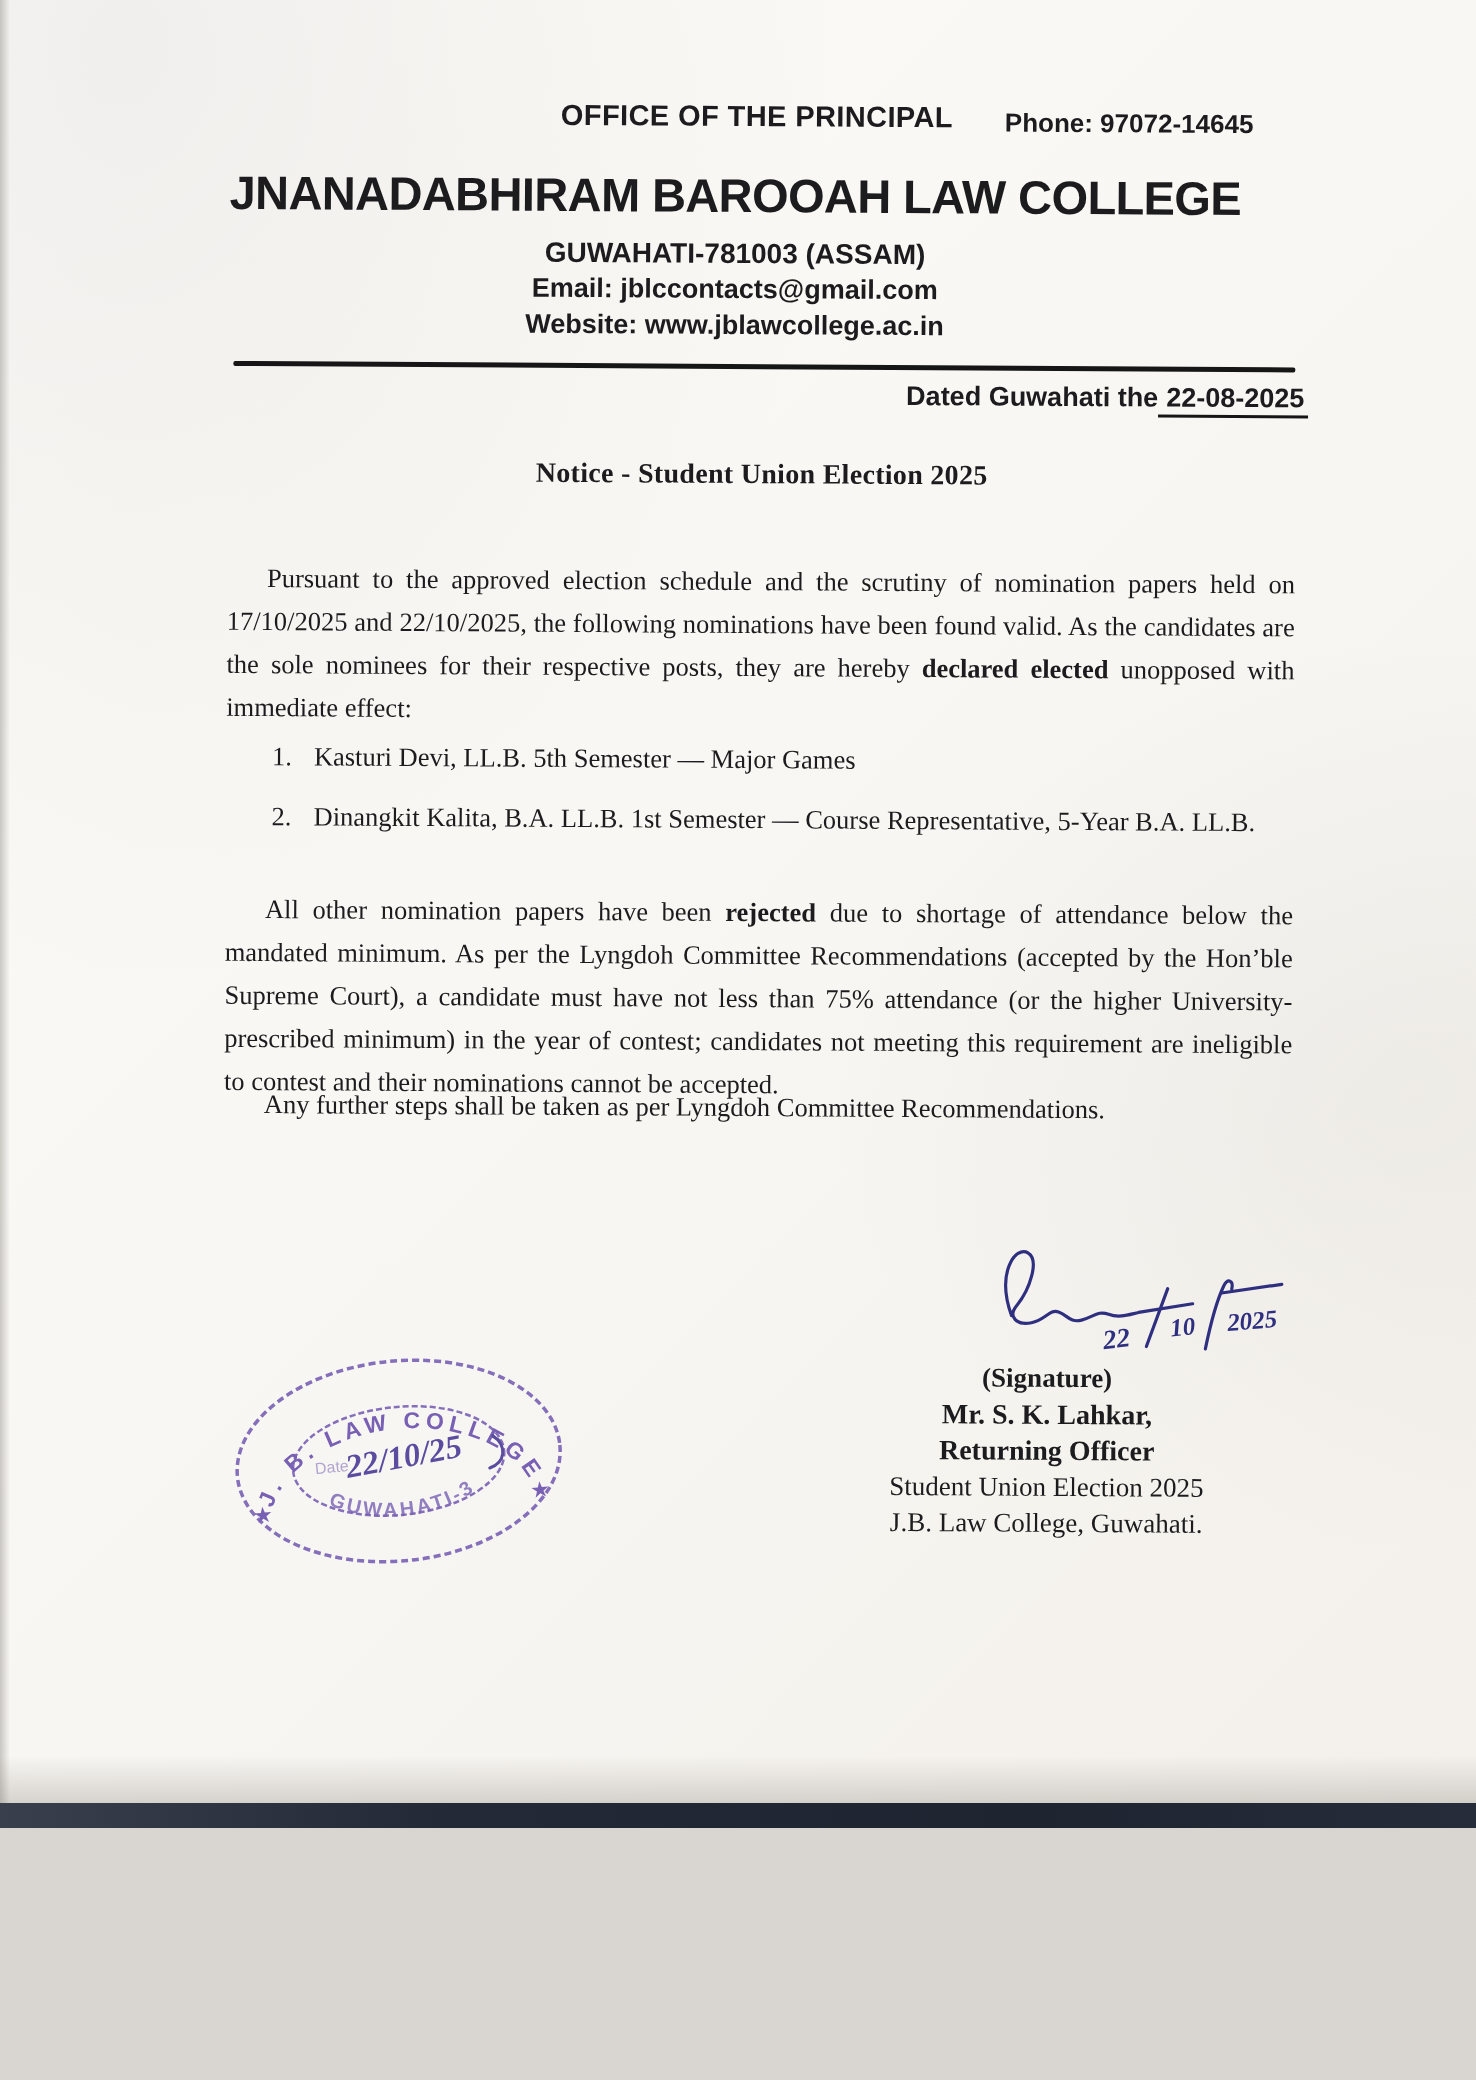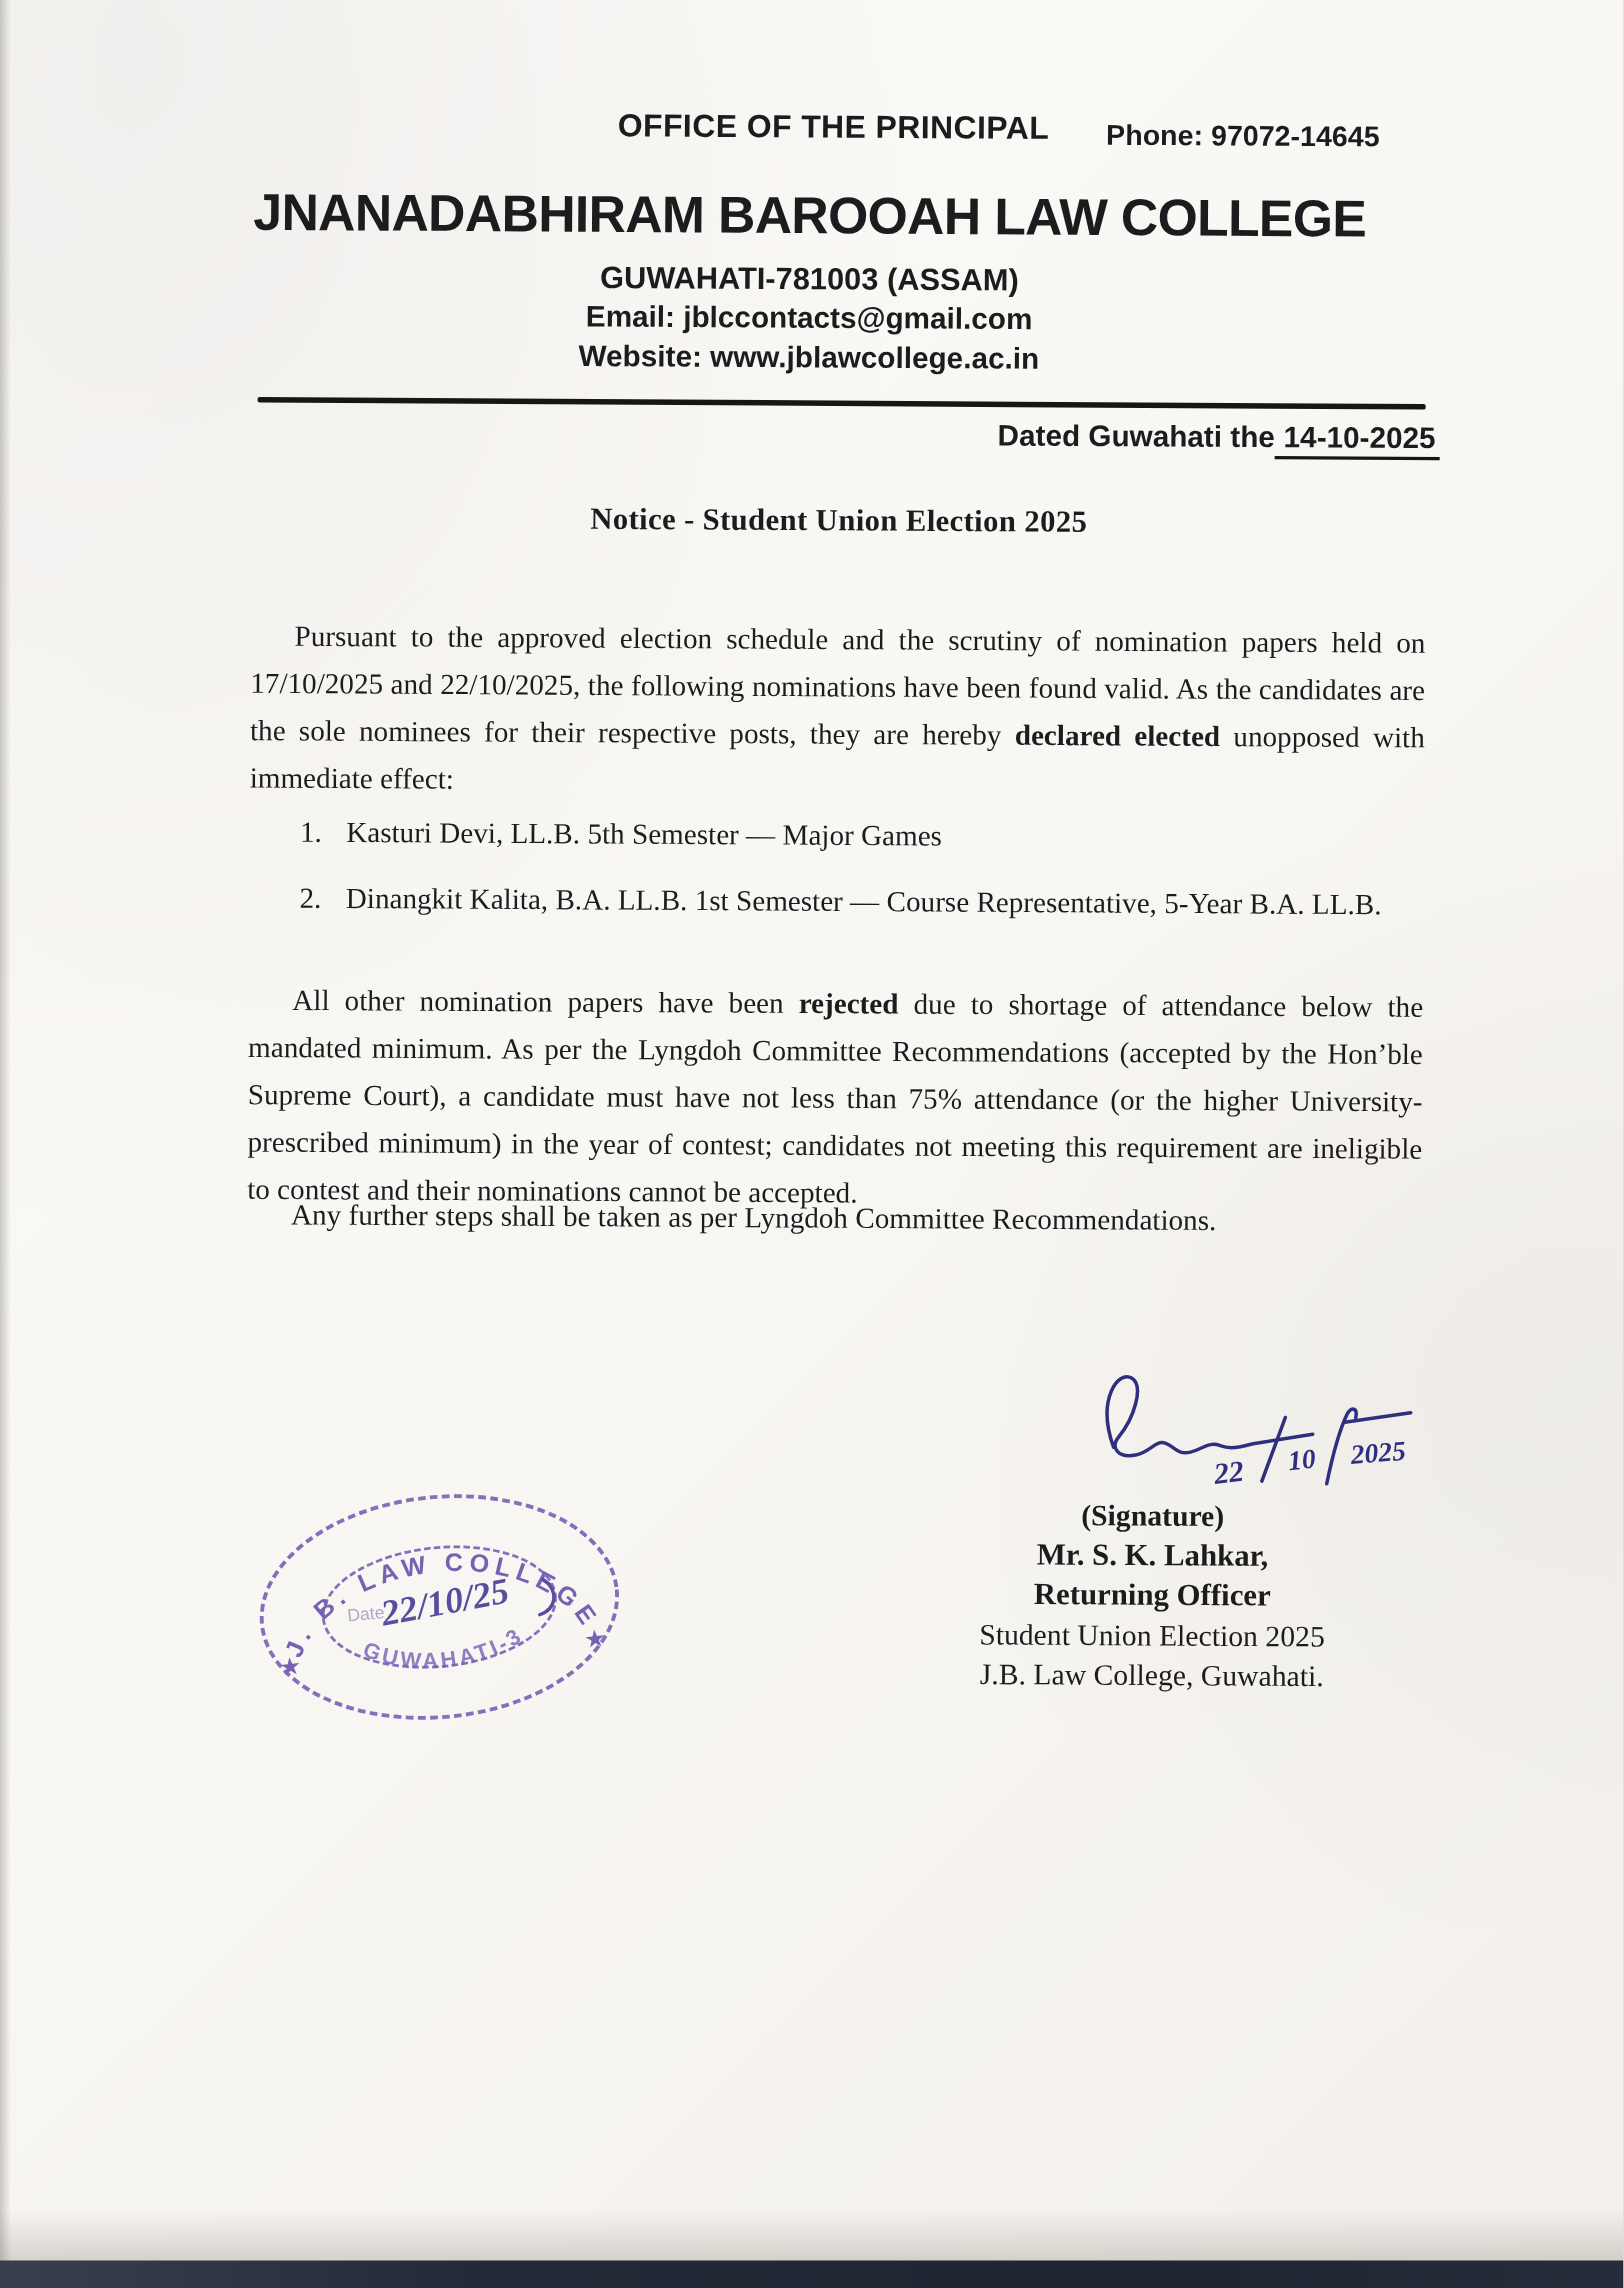--- a/index.html
+++ b/index.html
@@ -1,17 +1,17 @@
 <!DOCTYPE html>
 <html><head>
 <meta charset="utf-8">
 <style>
   html,body { margin:0; padding:0; background:#d9d6d1; }
   .page {
-    position:relative; width:1476px; height:2080px; margin:0 auto;
+    position:relative; width:1476px; height:1828px; margin:0 auto;
     background:linear-gradient(135deg,#fcfbf9 0%,#f8f6f2 55%,#f3f0eb 100%);
     overflow:hidden; color:#1c1c1e;
     font-family:"Liberation Serif", serif;
   }
   .page::before{
     content:""; position:absolute; inset:0; pointer-events:none;
     background:radial-gradient(ellipse at 8% 2%, rgba(90,85,80,0.07), transparent 38%),
                radial-gradient(ellipse at 96% 60%, rgba(90,85,80,0.05), transparent 30%);
   }
   .doc { position:absolute; inset:0; transform:rotate(0.35deg); }
@@ -73,21 +73,21 @@
 
     <div class="abs office">OFFICE OF THE PRINCIPAL</div>
     <div class="abs phone">Phone: 97072-14645</div>
     <div class="abs college">JNANADABHIRAM BAROOAH LAW COLLEGE</div>
     <div class="abs addr">GUWAHATI-781003 (ASSAM)</div>
     <div class="abs email">Email: jblccontacts@gmail.com</div>
     <div class="abs web">Website: www.jblawcollege.ac.in</div>
     <div class="abs rule"></div>
 
     <div class="abs dateline">
-      <span>Dated Guwahati the</span><span class="date">14-10-2025</span>
+      <span>Dated Guwahati the</span><span class="date">22-08-2025</span>
     </div>
 
     <div class="abs title">Notice - Student Union Election 2025</div>
 
     <div class="abs bodytext indent p1">
       <span>Pursuant to the approved election schedule and the scrutiny of nomination papers held on 17/10/2025 and 22/10/2025, the following nominations have been found valid. As the candidates are the sole nominees for their respective posts, they are hereby </span><b>declared elected</b><span> unopposed with immediate effect:</span>
     </div>
 
     <div class="abs bodytext elist">
       <div class="li">

